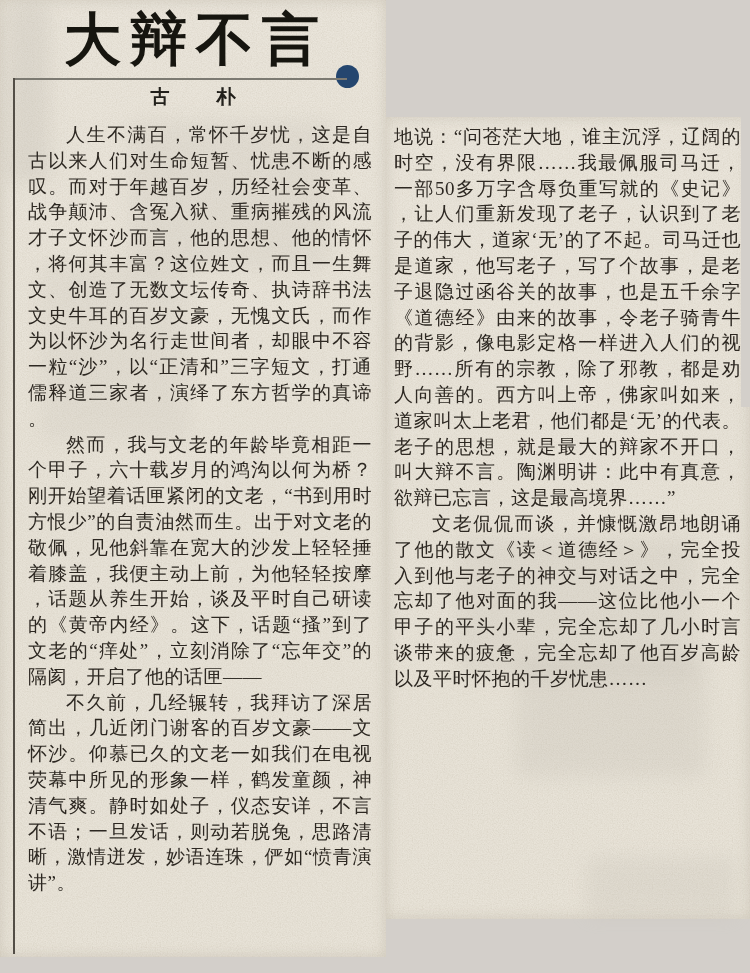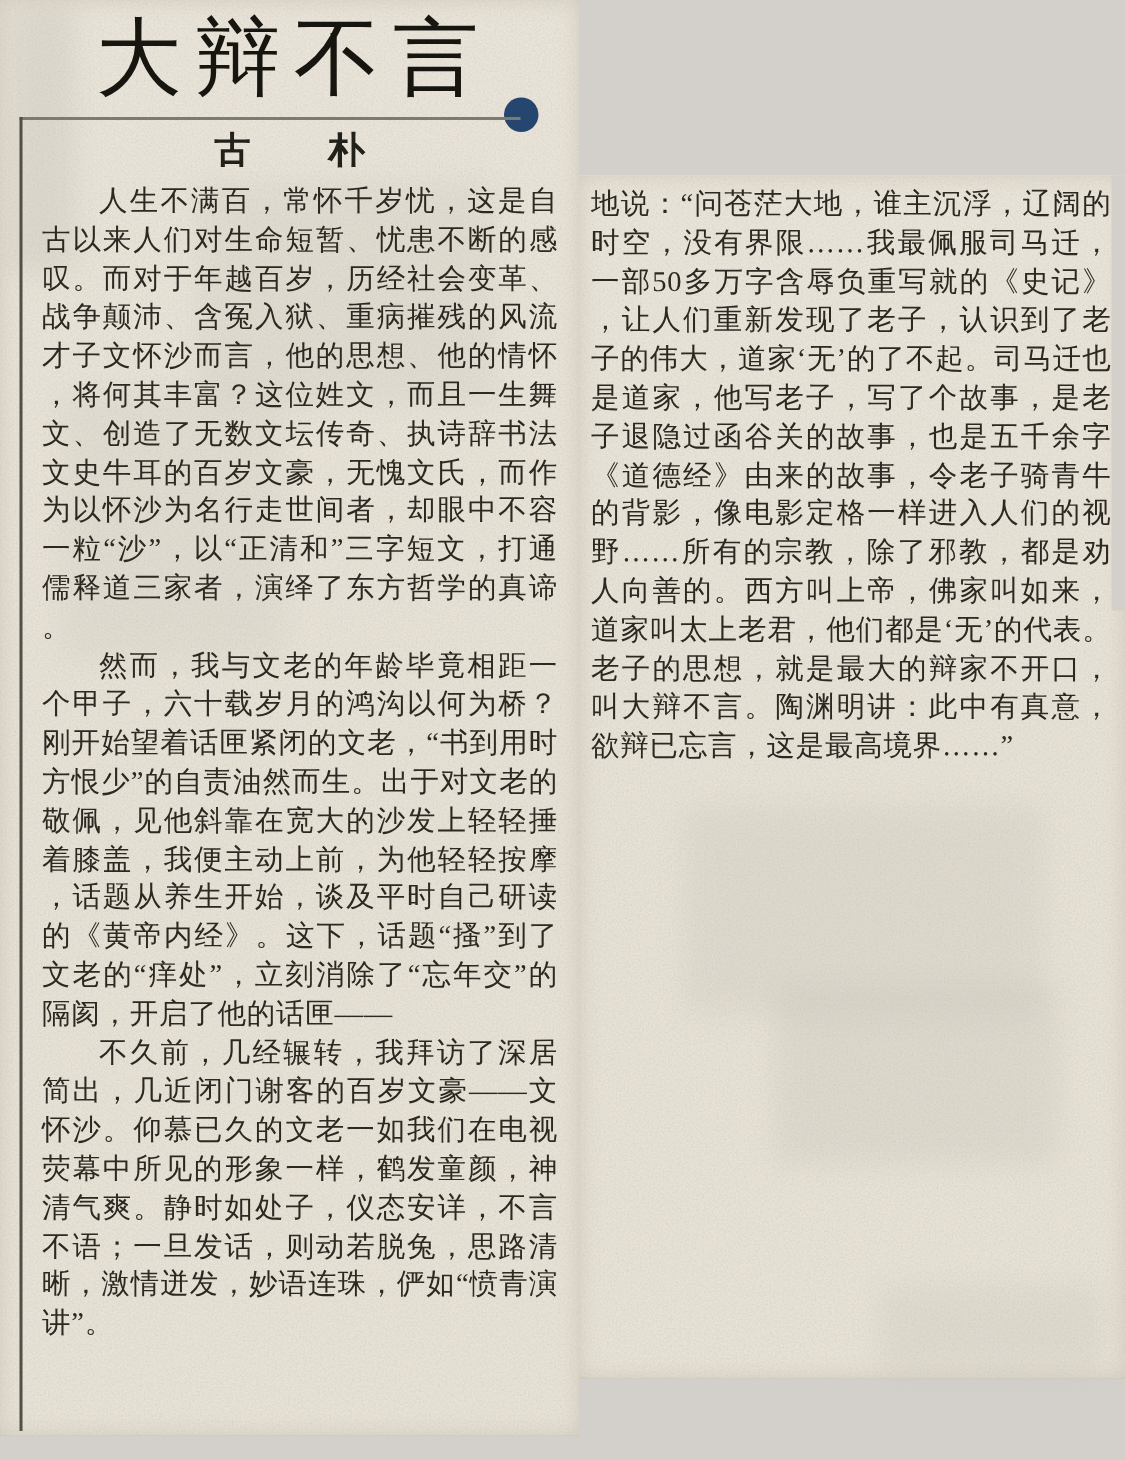--- a/index.html
+++ b/index.html
@@ -13,32 +13,32 @@
     background:linear-gradient(180deg,#eae5db 0%,#e7e2d7 55%,#e8e3d8 100%);
     box-shadow:inset 0 0 14px rgba(125,112,92,.22);
   }
   .paper-left{left:0;top:0;width:386px;height:957px;}
   .paper-right{left:386px;top:117px;width:364px;height:802px;}
   svg.texture{position:absolute;left:0;top:0;width:100%;height:100%;opacity:.5;pointer-events:none;}
   .ghost{position:absolute;filter:blur(9px);background:#bdb8ae;opacity:.28;border-radius:8px;pointer-events:none;}
   .title{
     position:absolute;left:64px;top:8px;margin:0;
     font-family:"Liberation Sans", sans-serif;
-    font-weight:400;font-size:57px;line-height:62px;letter-spacing:9px;
+    font-weight:700;font-size:57px;line-height:62px;letter-spacing:9px;
     color:#16150f;white-space:nowrap;
   }
   .title-dot{
     position:absolute;left:336px;top:65px;width:23px;height:23px;border-radius:50%;
     background:#24466f;
   }
   .rule-h{position:absolute;left:13px;top:78px;width:334px;height:2px;background:#7c7a72;}
   .rule-v{position:absolute;left:13px;top:78px;width:2px;height:876px;background:#534e46;}
   .author{
     position:absolute;left:110px;top:84px;width:180px;margin:0;
-    text-align:center;font-size:24px;font-weight:600;letter-spacing:14px;
+    text-align:center;font-size:19px;font-weight:600;letter-spacing:14px;
     color:#22201b;white-space:nowrap;
   }
   .col{
     position:absolute;color:#2d2822;
     font-size:19px;line-height:25.8px;letter-spacing:0.5px;
     text-align:justify;word-break:break-all;line-break:anywhere;
   }
   .col p{margin:0;}
   .col p.indent{text-indent:2em;}
   .col-left{left:28px;top:122px;width:344px;}
@@ -82,14 +82,15 @@
   <svg class="texture">
     <rect width="100%" height="100%" filter="url(#grain)"></rect>
   </svg>
   <div class="ghost" style="left:70px;top:420px;width:240px;height:140px;opacity:.2"></div>
   <div class="ghost" style="left:130px;top:540px;width:190px;height:120px;opacity:.22"></div>
   <div class="ghost" style="left:200px;top:740px;width:150px;height:60px;opacity:.2"></div>
   <div class="edge-strip"></div>
 
   <div class="col col-right">
     <p>地说：“问苍茫大地，谁主沉浮，辽阔的时空，没有界限……我最佩服司马迁，一部50多万字含辱负重写就的《史记》，让人们重新发现了老子，认识到了老子的伟大，道家‘无’的了不起。司马迁也是道家，他写老子，写了个故事，是老子退隐过函谷关的故事，也是五千余字《道德经》由来的故事，令老子骑青牛的背影，像电影定格一样进入人们的视野……所有的宗教，除了邪教，都是劝人向善的。西方叫上帝，佛家叫如来，道家叫太上老君，他们都是‘无’的代表。老子的思想，就是最大的辩家不开口，叫大辩不言。陶渊明讲：此中有真意，欲辩已忘言，这是最高境界……”</p>
+    <p class="indent">文老侃侃而谈，并慷慨激昂地朗诵了他的散文《读＜道德经＞》，完全投入到他与老子的神交与对话之中，完全忘却了他对面的我——这位比他小一个甲子的平头小辈，完全忘却了几小时言谈带来的疲惫，完全忘却了他百岁高龄以及平时怀抱的千岁忧患……</p>
   </div>
 </div>
 
 </body></html>

